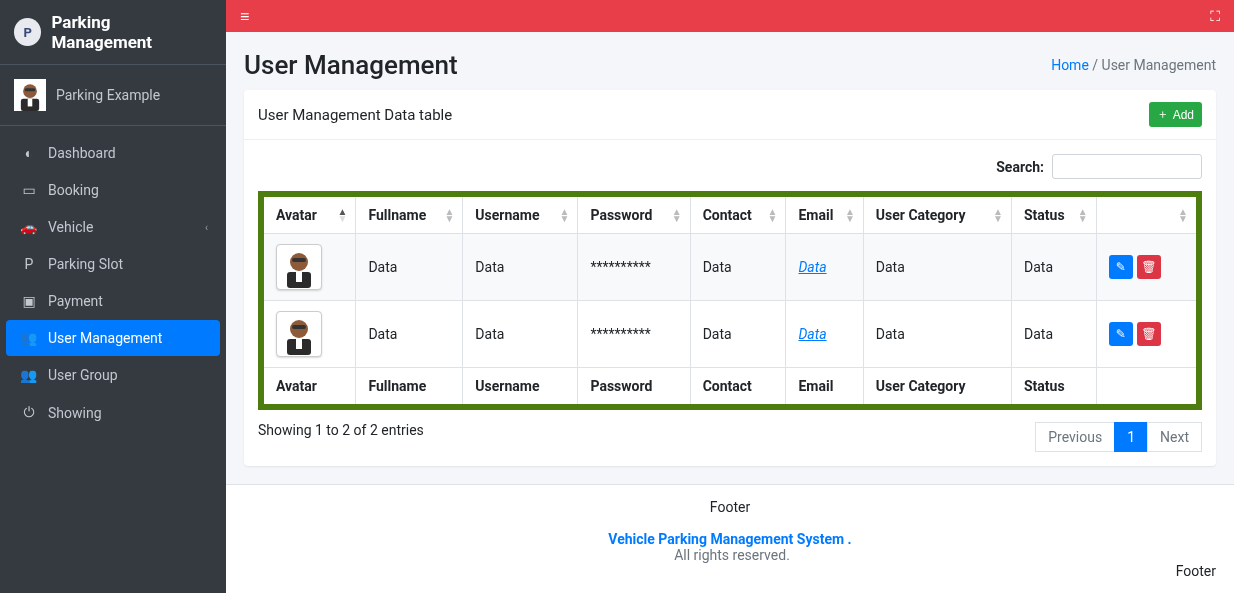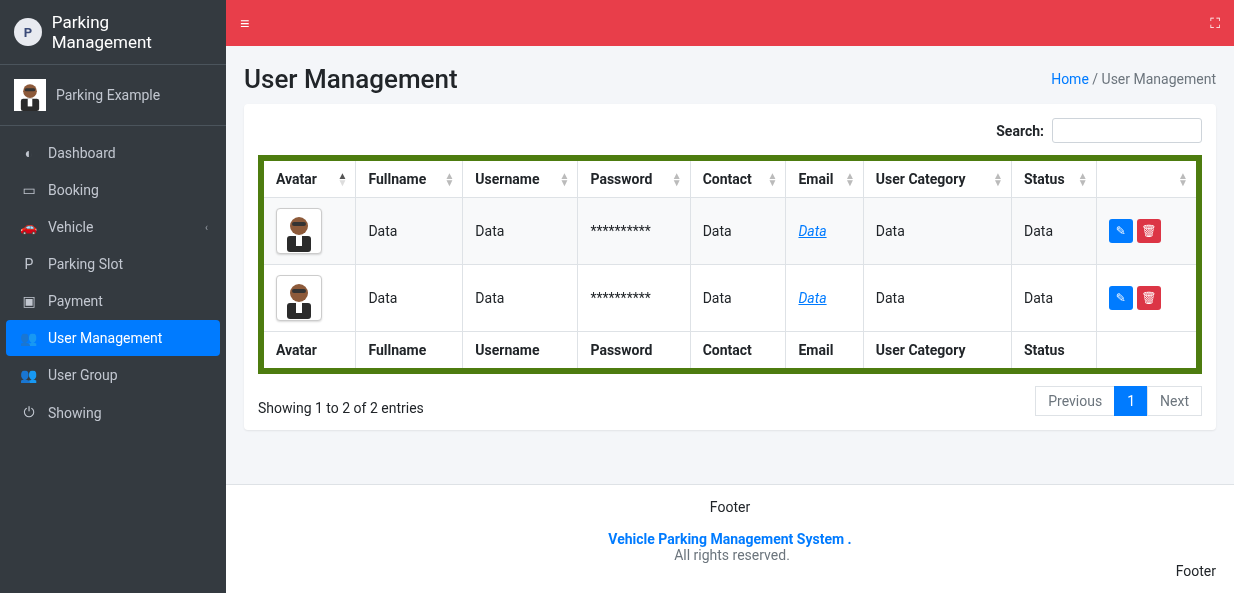--- a/index.html
+++ b/index.html
@@ -1,21 +1,21 @@
 <!DOCTYPE html>
 <html><head>
 <meta charset="utf-8">
 <style>
   * { box-sizing: border-box; margin: 0; padding: 0; }
   body { font-family: -apple-system, "Segoe UI", Roboto, sans-serif; font-size: 14px; color: #212529; background: #f4f6f9; width: 1234px; height: 593px; overflow: hidden; }
   .app { display: flex; height: 100%; }
   .sidebar { width: 226px; background: #343a40; color: #c2c7d0; display: flex; flex-direction: column; }
   .sidebar .brand { display: flex; align-items: center; padding: 12px 14px; border-bottom: 1px solid #4b545c; }
   .brand-logo { width: 28px; height: 28px; background: #e8eaf0; border-radius: 50%; display: flex; align-items: center; justify-content: center; color: #3a4a78; font-weight: 700; font-size: 13px; margin-right: 10px; }
-  .brand-name { color: #fff; font-size: 17px; font-weight: 400; }
+  .brand-name { color: #fff; font-size: 17px; font-weight: 700; }
   .sidebar .user { display: flex; align-items: center; padding: 14px 14px; border-bottom: 1px solid #4b545c; }
   .avatar { width: 32px; height: 32px; border-radius: 4px; margin-right: 10px; display:flex; align-items:center; justify-content:center; }
   .avatar svg { width:32px; height:32px; }
   .nav { list-style: none; padding: 8px 6px; }
   .nav li { display: flex; align-items: center; padding: 10px 12px; border-radius: 4px; margin: 1px 0; cursor: pointer; }
   .nav li.active { background: #007bff; color: #fff; }
   .nav li .nicon { width: 22px; display:inline-flex; justify-content:center; margin-right: 8px; }
   .nav li .caret { margin-left: auto; font-size: 10px; opacity: .7; }
   .main { flex: 1; display: flex; flex-direction: column; }
   .topbar { height: 46px; background: #e83e4a; display: flex; align-items: center; padding: 0 14px; color: #fff; }
@@ -41,21 +41,21 @@
   .sort { position:absolute; right:8px; top:50%; transform:translateY(-50%); font-size:10px; color:#bbb; display:flex; flex-direction:column; line-height:7px; }
   .sort.up { color:#555; }
   tbody tr:first-child { background: #f8f9fa; }
   .td-avatar .avatar-box { width: 46px; height: 46px; border: 1px solid #ccc; border-radius: 4px; box-shadow: 0 1px 2px rgba(0,0,0,.15); background:#fff; display:flex; align-items:center; justify-content:center; overflow:hidden; }
   .td-avatar .avatar-box svg { width:42px; height:42px; }
   .email-link { color: #007bff; text-decoration: underline; font-style: italic; cursor: pointer; }
   .row-actions { display:flex; gap:4px; }
   .btn-icon { width: 24px; height: 24px; border: none; border-radius: 3px; color:#fff; display:inline-flex; align-items:center; justify-content:center; font-size:12px; cursor:pointer; }
   .btn-edit { background:#007bff; }
   .btn-del { background:#dc3545; }
-  .table-footer { display:flex; align-items:flex-end; margin-top: 12px; gap: 40px; }
+  .table-footer { display:flex; align-items:flex-start; margin-top: 12px; gap: 40px; }
   .table-footer .info { color: #212529; font-size: 14px; }
   .pagination { margin-left:auto; display:flex; }
   .pagination .pbtn { border: 1px solid #dee2e6; padding: 6px 12px; font-size:14px; color:#007bff; cursor:pointer; background:#fff; }
   .pagination .pbtn.disabled { color:#6c757d; cursor:default; }
   .pagination .pbtn.active { background:#007bff; color:#fff; border-color:#007bff; }
   .pagination .pbtn + .pbtn { margin-left:-1px; }
   footer { margin-top: auto; background:#fff; border-top:1px solid #dee2e6; padding: 14px 18px; display:flex; align-items:center; font-size:14px;flex-direction:column; }
   footer .strong { color:#007bff; font-weight:700; }
   footer .muted { color:#6c757d; margin-left:4px; }
   footer .right { margin-left:auto; }
@@ -136,20 +136,27 @@
       <h1>User Management</h1>
       <div class="breadcrumb">
         <a href="#">Home</a>
         <span> / </span>
         <span>User Management</span>
       </div>
     </div>
 
     <div class="content">
       <div class="card">
+        <div class="card-header">
+          <span class="card-title">User Management Data table</span>
+          <button class="btn-add">
+            <span class="plus">＋</span>
+            <span>Add</span>
+          </button>
+        </div>
         <div class="card-body">
           <div class="search-row">
             <label>Search:</label>
             <input type="text" value="" style="">
           </div>
 
           <table>
             <thead>
                 <tr id="thead-row">
                   <th>Avatar<span class="sort up">

